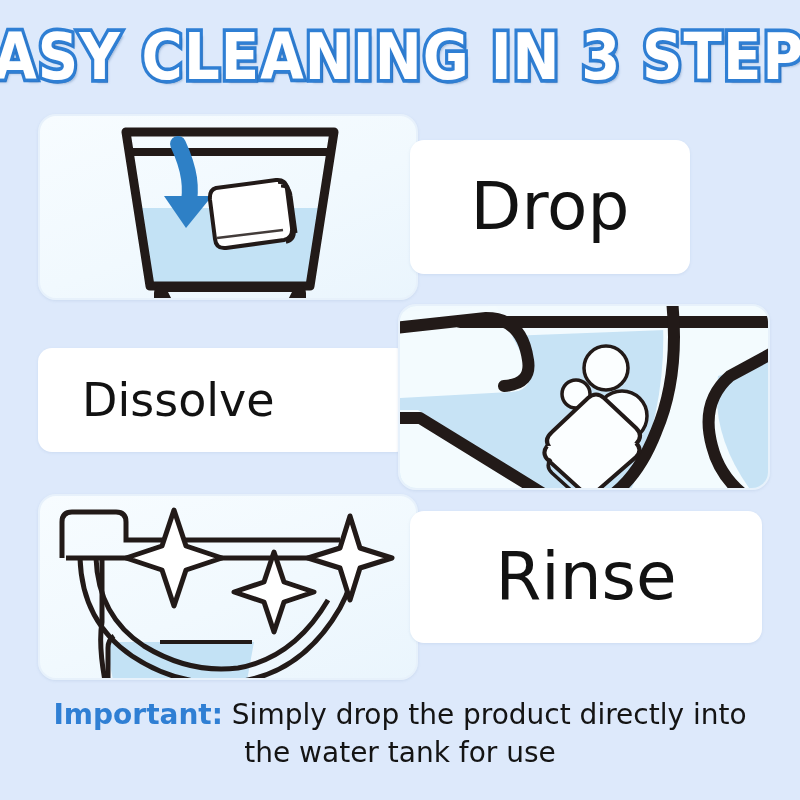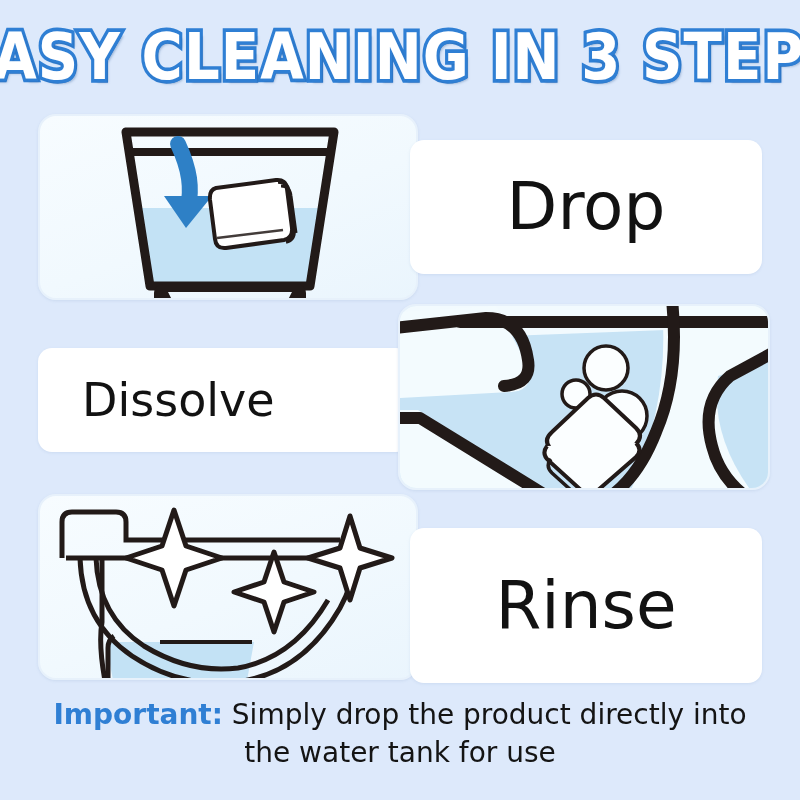--- a/index.html
+++ b/index.html
@@ -63,33 +63,33 @@
     font-family: "DejaVu Sans", sans-serif;
     font-size: 62px;
     font-weight: 400;
     color: #121212;
     line-height: 1;
     white-space: nowrap;
   }
 
   
   #card-drop-illus { left: 38px;  top: 114px; width: 380px; height: 186px; }
-  #card-drop-label { left: 410px; top: 140px; width: 352px; height: 134px;
+  #card-drop-label { left: 410px; top: 140px; width: 280px; height: 134px;
                      justify-content: center; }
   #card-drop-label .label-text { font-size: 66px; }
 
   
   #card-dissolve-label { left: 38px;  top: 348px; width: 372px; height: 104px;
                          padding-left: 44px; }
   #card-dissolve-label .label-text { font-size: 46px; }
   #card-dissolve-illus { left: 398px; top: 304px; width: 372px; height: 186px; }
 
   
   #card-rinse-illus { left: 38px;  top: 494px; width: 380px; height: 186px; }
-  #card-rinse-label { left: 410px; top: 528px; width: 352px; height: 155px;
+  #card-rinse-label { left: 410px; top: 511px; width: 352px; height: 132px;
                       justify-content: center; }
   #card-rinse-label .label-text { font-size: 66px; }
 
   
   #footer {
     position: absolute;
     left: 0; top: 696px;
     width: 800px;
     text-align: center;
     font-family: "DejaVu Sans", sans-serif;

